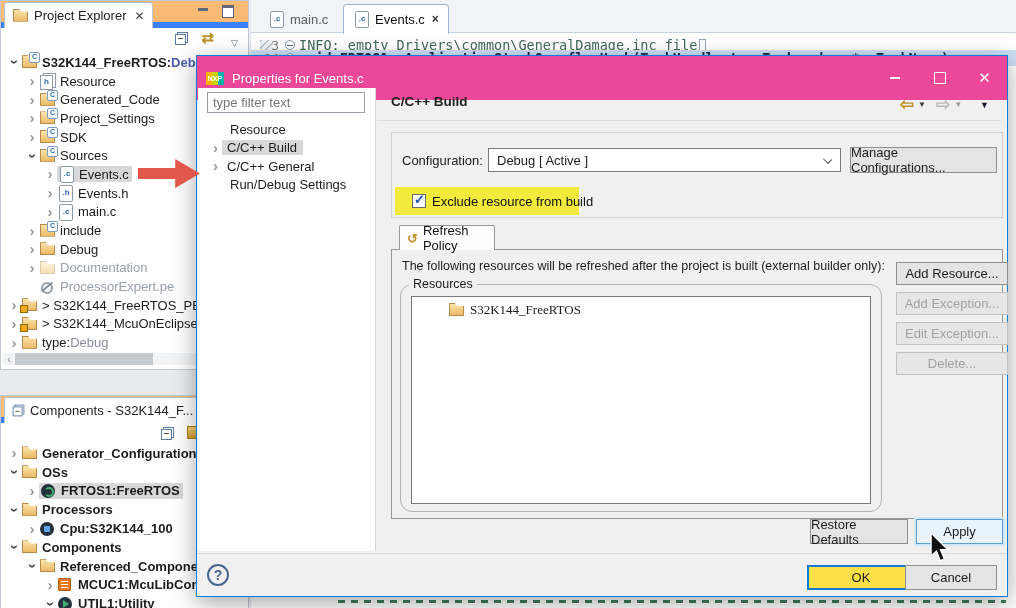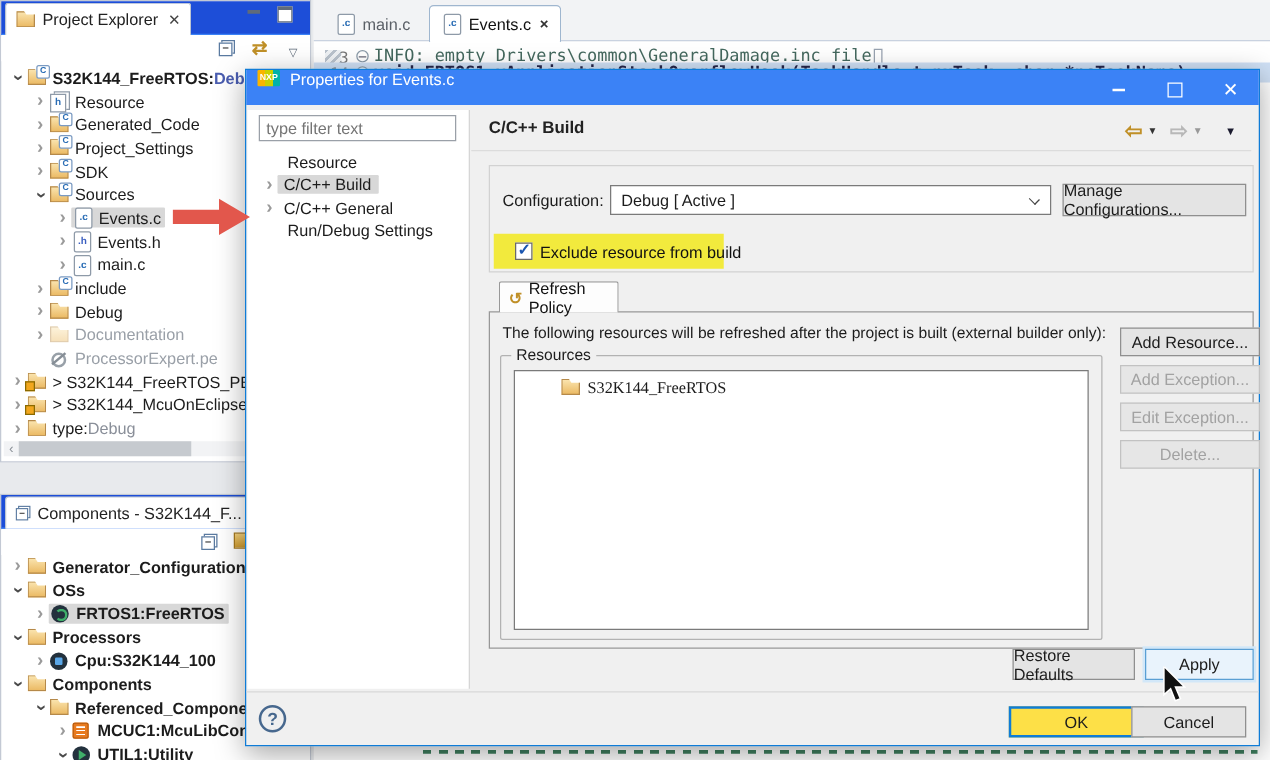--- a/index.html
+++ b/index.html
@@ -2,21 +2,21 @@
 <html><head>
 <meta charset="utf-8">
 <style>
   * { margin:0; padding:0; box-sizing:border-box; }
   html,body { width:1016px; height:608px; overflow:hidden; }
   body { font-family:"Liberation Sans", sans-serif; background:#e8eaed; }
   #app { position:relative; width:1016px; height:608px; background:#e8eaed; overflow:hidden; }
 
   
   .panel { position:absolute; background:#fff; border:1px solid #c3c9d4; }
-  .ptabrow { position:absolute; left:0; top:0; right:0; height:27px; background:#1d4ed8; border-bottom:1px solid #3b82f6; }
+  .ptabrow { position:absolute; left:0; top:0; right:0; height:27px; background:#fdba74; border-bottom:6px solid #3b82f6; }
   .ptab { position:absolute; left:3px; top:1px; height:26px; display:flex; align-items:center; gap:5px;
           background:#fff; border:1px solid #bcc5d2; border-bottom:none; border-radius:3px 3px 0 0; padding:0 7px; font-size:13px; color:#222; }
   .ptab .x { font-size:12px; color:#444; margin-left:3px; }
   .ptoolbar { position:absolute; top:28px; left:0; right:0; height:20px; background:#fff; }
 
   .tree { position:absolute; }
   .trow { display:flex; align-items:center; font-size:13px; color:#1c1c1c; white-space:nowrap; }
   .pe .trow { height:18.7px; }
   .cp .trow { height:18.8px; }
   .cp .tlabel { font-weight:bold; }
@@ -94,21 +94,21 @@
   .line14 .ctext { color:#26264a; font-weight:bold; }
   .eobox { width:7px; height:13px; border:1px solid #98a2b0; margin-left:2px; }
   .hatch { position:absolute; left:9px; top:40px; width:13px; height:16px;
      background:repeating-linear-gradient(135deg,#b9c2cc 0 2px,#eef1f4 2px 5px); }
   .dashline { position:absolute; left:338px; top:600px; width:668px; height:3px;
      background:repeating-linear-gradient(90deg,#3f7f5f 0 7px, transparent 7px 13px); }
 
   
   #dialog { position:absolute; left:196px; top:55px; width:812px; height:542px; background:#f0f0f0;
      border:1px solid #0f7cd7; box-shadow:0 6px 22px rgba(0,0,0,.35); z-index:20; }
-  #dtitle { position:absolute; left:0; top:0; right:0; height:28px; background:#3b82f6; display:flex; }
+  #dtitle { position:absolute; left:0; top:0; right:0; height:44px; background:#ec4899; display:flex; align-items:center; }
   #dtitle .nxp { width:18px; height:13px; margin:0 8px 0 9px; position:relative;
      background:linear-gradient(90deg,#f9b500 0 34%,#c9d200 34% 67%,#00b2a9 67% 100%); border-radius:1px; }
   #dtitle .nxp::after { content:"NXP"; position:absolute; inset:0; color:#fff; font:bold 7px/13px "Liberation Sans",sans-serif; text-align:center; letter-spacing:0; }
   #dtitle .ttext { color:#fff; font-size:13px; flex:1; }
   .winbtn { width:45px; height:32px; display:flex; align-items:center; justify-content:center; color:#fff; }
   .winbtn.min::before { content:""; width:10px; height:1.5px; background:#fff; }
   .winbtn.max::before { content:""; width:10px; height:10px; border:1.5px solid #fff; }
   .winbtn.close { font-size:15px; }
 
   #dleft { position:absolute; left:1px; top:32px; width:177px; bottom:45px; background:#fff; }
@@ -142,21 +142,21 @@
   #hl { position:absolute; left:198px; top:131px; width:184px; height:28px; background:#f2ea3d; }
   #excl { position:absolute; left:203px; top:131px; height:28px; display:flex; align-items:center; gap:6px; font-size:13px; color:#111;padding-left:12px; }
   .cbx { width:14px; height:14px; background:#fff; border:1px solid #6a6a6a; position:relative; flex:none; }
   .cbx::after { content:"✓"; position:absolute; left:1px; top:-3px; color:#1a56b0; font-size:13px; font-weight:bold; }
 
   #rtab { position:absolute; left:202px; top:169px; width:96px; height:25px; background:#fdfdfd; border:1px solid #989898; border-bottom:none;
      border-radius:2px 2px 0 0; display:flex; align-items:center; gap:5px; padding:0 7px; font-size:13px; color:#111; z-index:2; }
   #rtab .ricon::before { content:"↺"; color:#c09028; font-weight:bold; font-size:13px; }
   #tabpanel { position:absolute; left:194px; top:193px; width:612px; height:270px; border:1px solid #989898; background:#f0f0f0; }
   #tpdesc { position:absolute; left:10px; top:9px; font-size:12.5px; color:#1c1c1c; }
-  #resgroup { position:absolute; left:8px; top:34px; width:482px; height:228px; border:1px solid #b2b2b2; border-radius:2px; }
+  #resgroup { position:absolute; left:8px; top:34px; width:482px; height:228px; border:1px solid #b2b2b2; border-radius:12px; }
   #resgrouplabel { position:absolute; left:8px; top:-8px; background:#f0f0f0; padding:0 4px; font-size:12.5px; color:#1c1c1c; }
   #reslist { position:absolute; left:10px; top:11px; right:10px; bottom:7px; background:#fff; border:1px solid #7a7a7a;font-family:Liberation Serif, serif; }
   #resitem { position:absolute; left:36px; top:5px; display:flex; align-items:center; font-size:13px; color:#1c1c1c; }
   #resitem .tlabel { margin-left:5px; }
   .sidebtn { left:504px; width:112px; height:23px; }
 
   #restorebtn { left:613px; top:463px; width:98px; height:25px; }
   #applybtn { left:719px; top:463px; width:87px; height:25px; background:#e9f3fc; border:1px solid #5a9fd4; box-shadow:0 0 0 2px #d2e7f8; }
   #bottomhr { position:absolute; left:0; top:497px; width:100%; height:1px; background:#d8d8d8; }
   #helpbtn { position:absolute; left:10px; top:508px; width:22px; height:22px; border:2px solid #47688e; border-radius:50%;

